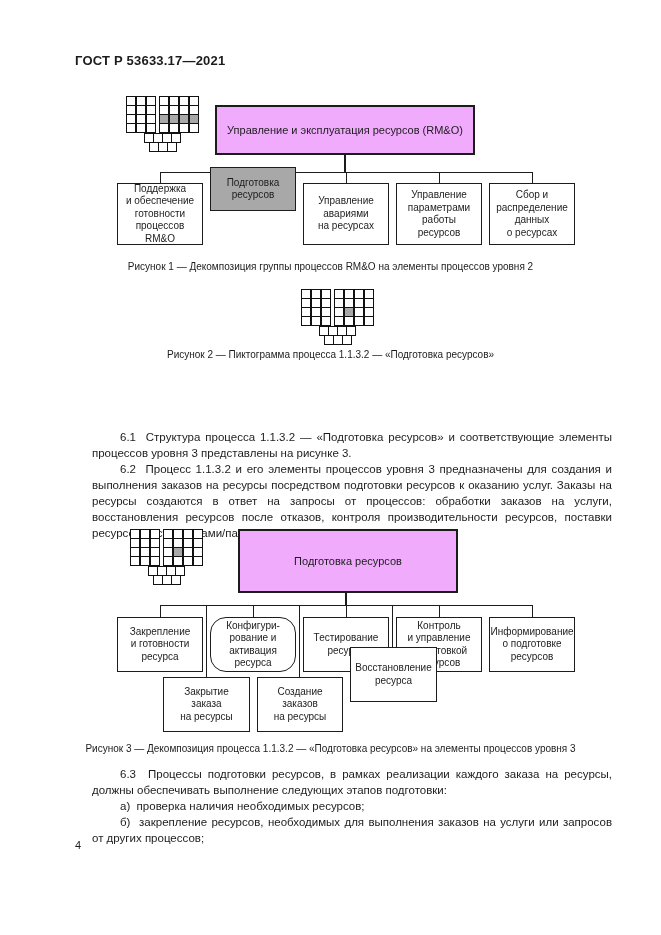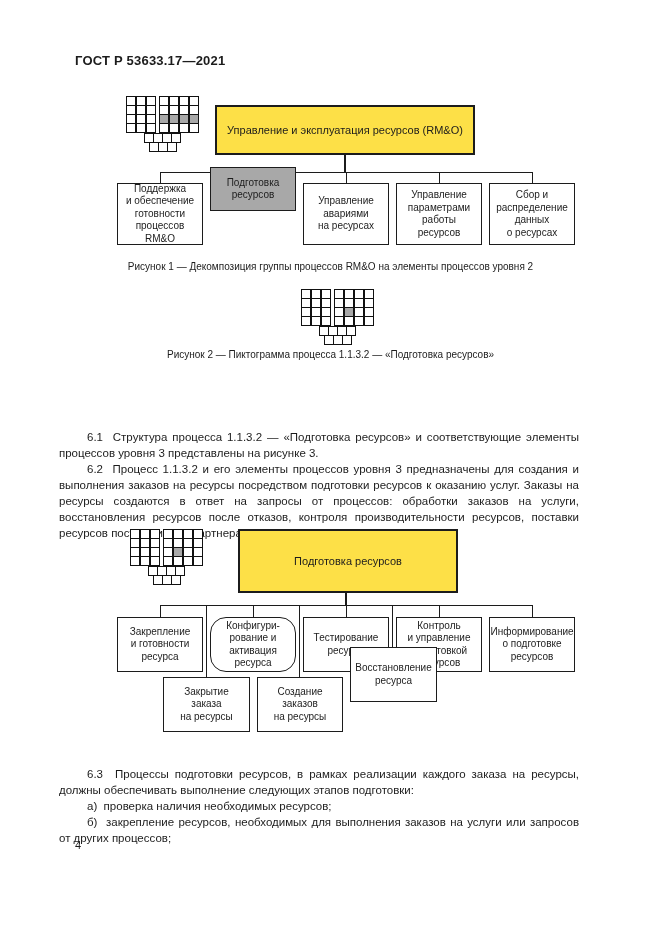--- a/index.html
+++ b/index.html
@@ -11,33 +11,33 @@
   .doc-header { position:absolute; left:75px; top:53px; font-size:13px; font-weight:bold; letter-spacing:.2px; }
 
   
   .box {
     position:absolute; box-sizing:border-box; border:1px solid #1c1c1c; background:#fff;
     display:flex; align-items:center; justify-content:center; text-align:center;
     font-size:10px; line-height:12.5px; white-space:pre-line; padding:2px;
   }
   .box.gray { background:#a8a8a8; }
   .rootbox {
-    position:absolute; box-sizing:border-box; border:2px solid #1c1c1c; background:#fde047;
+    position:absolute; box-sizing:border-box; border:2px solid #1c1c1c; background:#f0abfc;
     display:flex; align-items:center; justify-content:center; text-align:right;
     font-size:11px; white-space:pre-line;
   }
   .line { position:absolute; background:#1c1c1c; }
 
   .caption { position:absolute; left:0; width:661px; text-align:center; font-size:10px; }
 
   .sec-heading {
     position:absolute; left:106px; top:385px; width:492px;
     font-size:13.5px; font-weight:bold; line-height:20px;
   }
-  .textflow { position:absolute; left:59px; width:520px; font-size:11.5px; line-height:16px; text-align:justify; }
+  .textflow { position:absolute; left:92px; width:520px; font-size:11.5px; line-height:16px; text-align:justify; }
   .textflow p { margin:0; text-indent:28px; }
   .page-num { position:absolute; left:75px; top:839px; font-size:11px; }
 
   
   .pictogram { position:absolute; display:flex; flex-direction:column; align-items:center; }
   .picto-row { display:flex; gap:3px; margin-bottom:1px; }
   .pgrid { display:grid; }
   .picto-strip { display:flex; }
   .pcell { width:10px; height:10px; box-sizing:border-box; border:1px solid #111; background:#fff; margin:-0.5px; }
   .pcell.gray { background:#a8a8a8; }
@@ -264,20 +264,21 @@
 
   <div class="box" style="left:163px; top:677px; width:87px; height:55px;">Закрытие
 заказа
 на ресурсы</div>
   <div class="box" style="left:257px; top:677px; width:86px; height:55px;">Создание
 заказов
 на ресурсы</div>
   <div class="box" style="left:350px; top:647px; width:87px; height:55px;">Восстановление
 ресурса</div>
 
+  <div class="caption" style="top:743px;">Рисунок 3 — Декомпозиция процесса 1.1.3.2 — «Подготовка ресурсов» на элементы процессов уровня 3</div>
 
   <div class="textflow" style="top:766px;">
     <p>6.3&nbsp; Процессы подготовки ресурсов, в рамках реализации каждого заказа на ресурсы, должны обеспечивать выполнение следующих этапов подготовки:</p>
     <p>а)&nbsp; проверка наличия необходимых ресурсов;</p>
     <p>б)&nbsp; закрепление ресурсов, необходимых для выполнения заказов на услуги или запросов от других процессов;</p>
   </div>
 
   <div class="page-num">4</div>
 
 </div>

